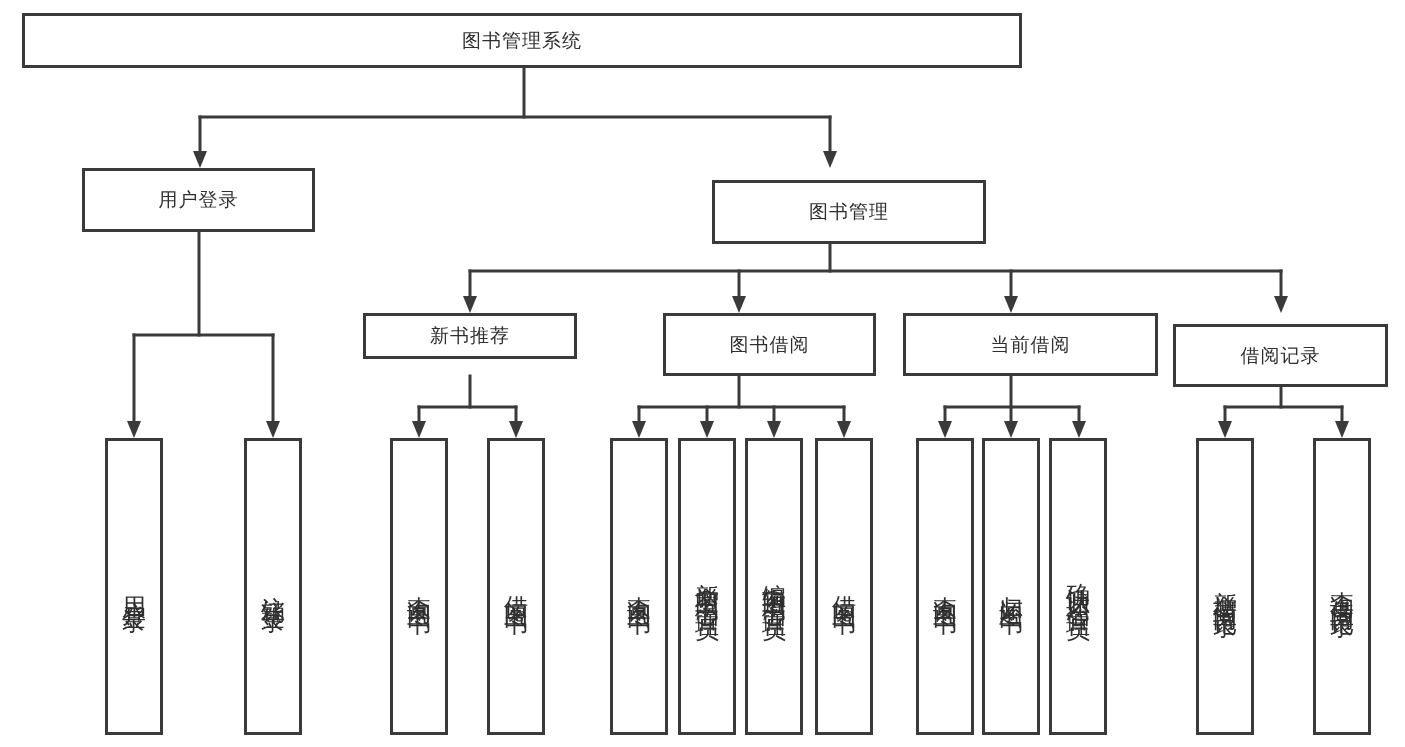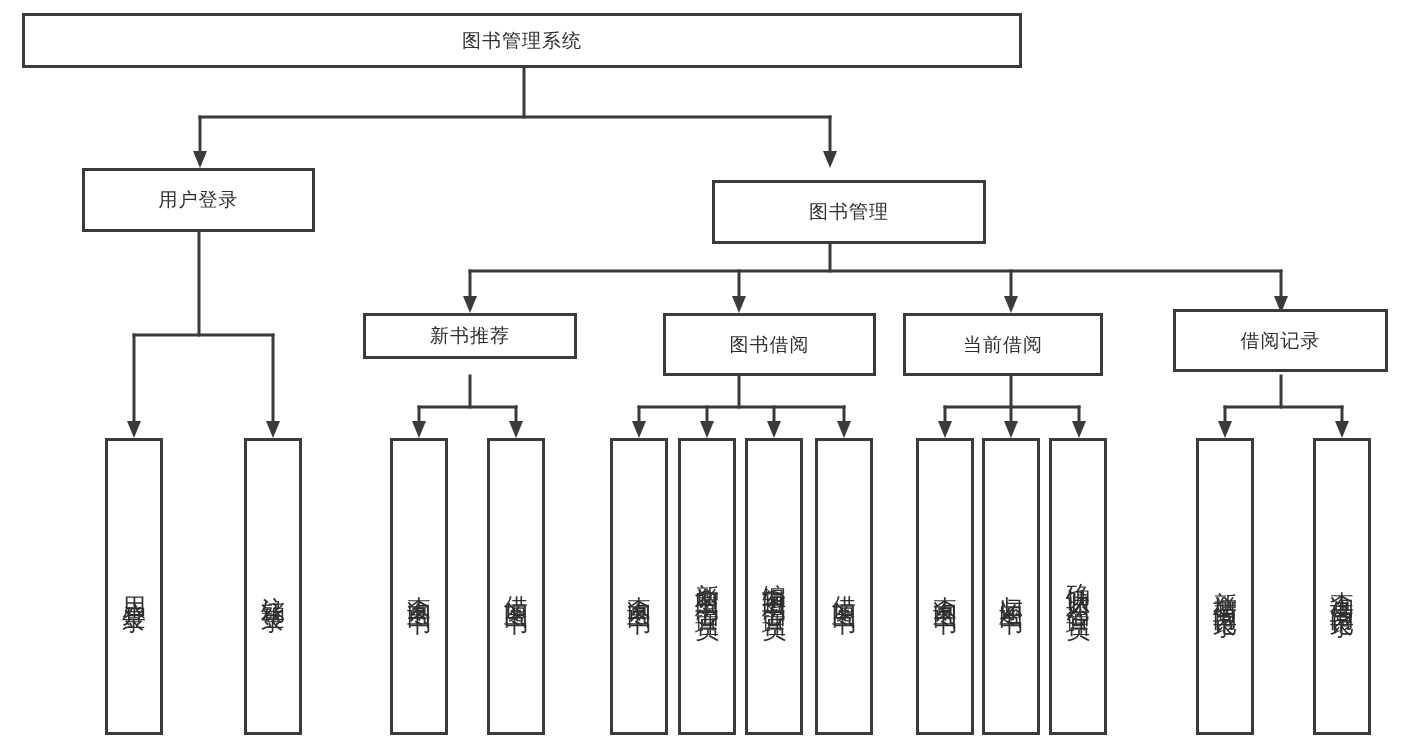--- a/index.html
+++ b/index.html
@@ -13,22 +13,22 @@
   .hnode{font-size:19px;letter-spacing:1px;}
   .leaf{top:438px;width:58px;height:297px;border-width:3px;}
   .leaf .vtext{writing-mode:vertical-rl;text-orientation:mixed;
         font-size:24px;letter-spacing:5px;line-height:1;color:#2f2f2f;}
   
   .n-root{left:22px;top:13px;width:1000px;height:55px;}
   .n-login{left:82px;top:168px;width:233px;height:64px;}
   .n-mgmt{left:712px;top:180px;width:274px;height:64px;text-align:right;}
   .n-rec{left:363px;top:313px;width:214px;height:46px;}
   .n-borrow{left:632px;top:313px;width:213px;height:63px;margin-left:31px;}
-  .n-current{left:903px;top:313px;width:200px;height:63px;}
-  .n-record{left:1173px;top:309px;width:215px;height:63px;}
+  .n-current{left:903px;top:313px;width:255px;height:63px;}
+  .n-record{left:1173px;top:324px;width:215px;height:63px;}
   .l-1{left:105px;}  .l-2{left:244px;}
   .l-3{left:390px;}  .l-4{left:487px;}
   .l-5{left:610px;}  .l-6{left:678px;}
   .l-7{left:745px;}  .l-8{left:815px;}
   .l-9{left:916px;}  .l-10{left:982px;}
   .l-11{left:1049px;}
   .l-12{left:1196px;} .l-13{left:1313px;}
   .watermark{position:absolute;right:8px;bottom:6px;z-index:3;
         font-size:21px;color:rgba(158,158,158,0.88);letter-spacing:1px;}
 </style>

